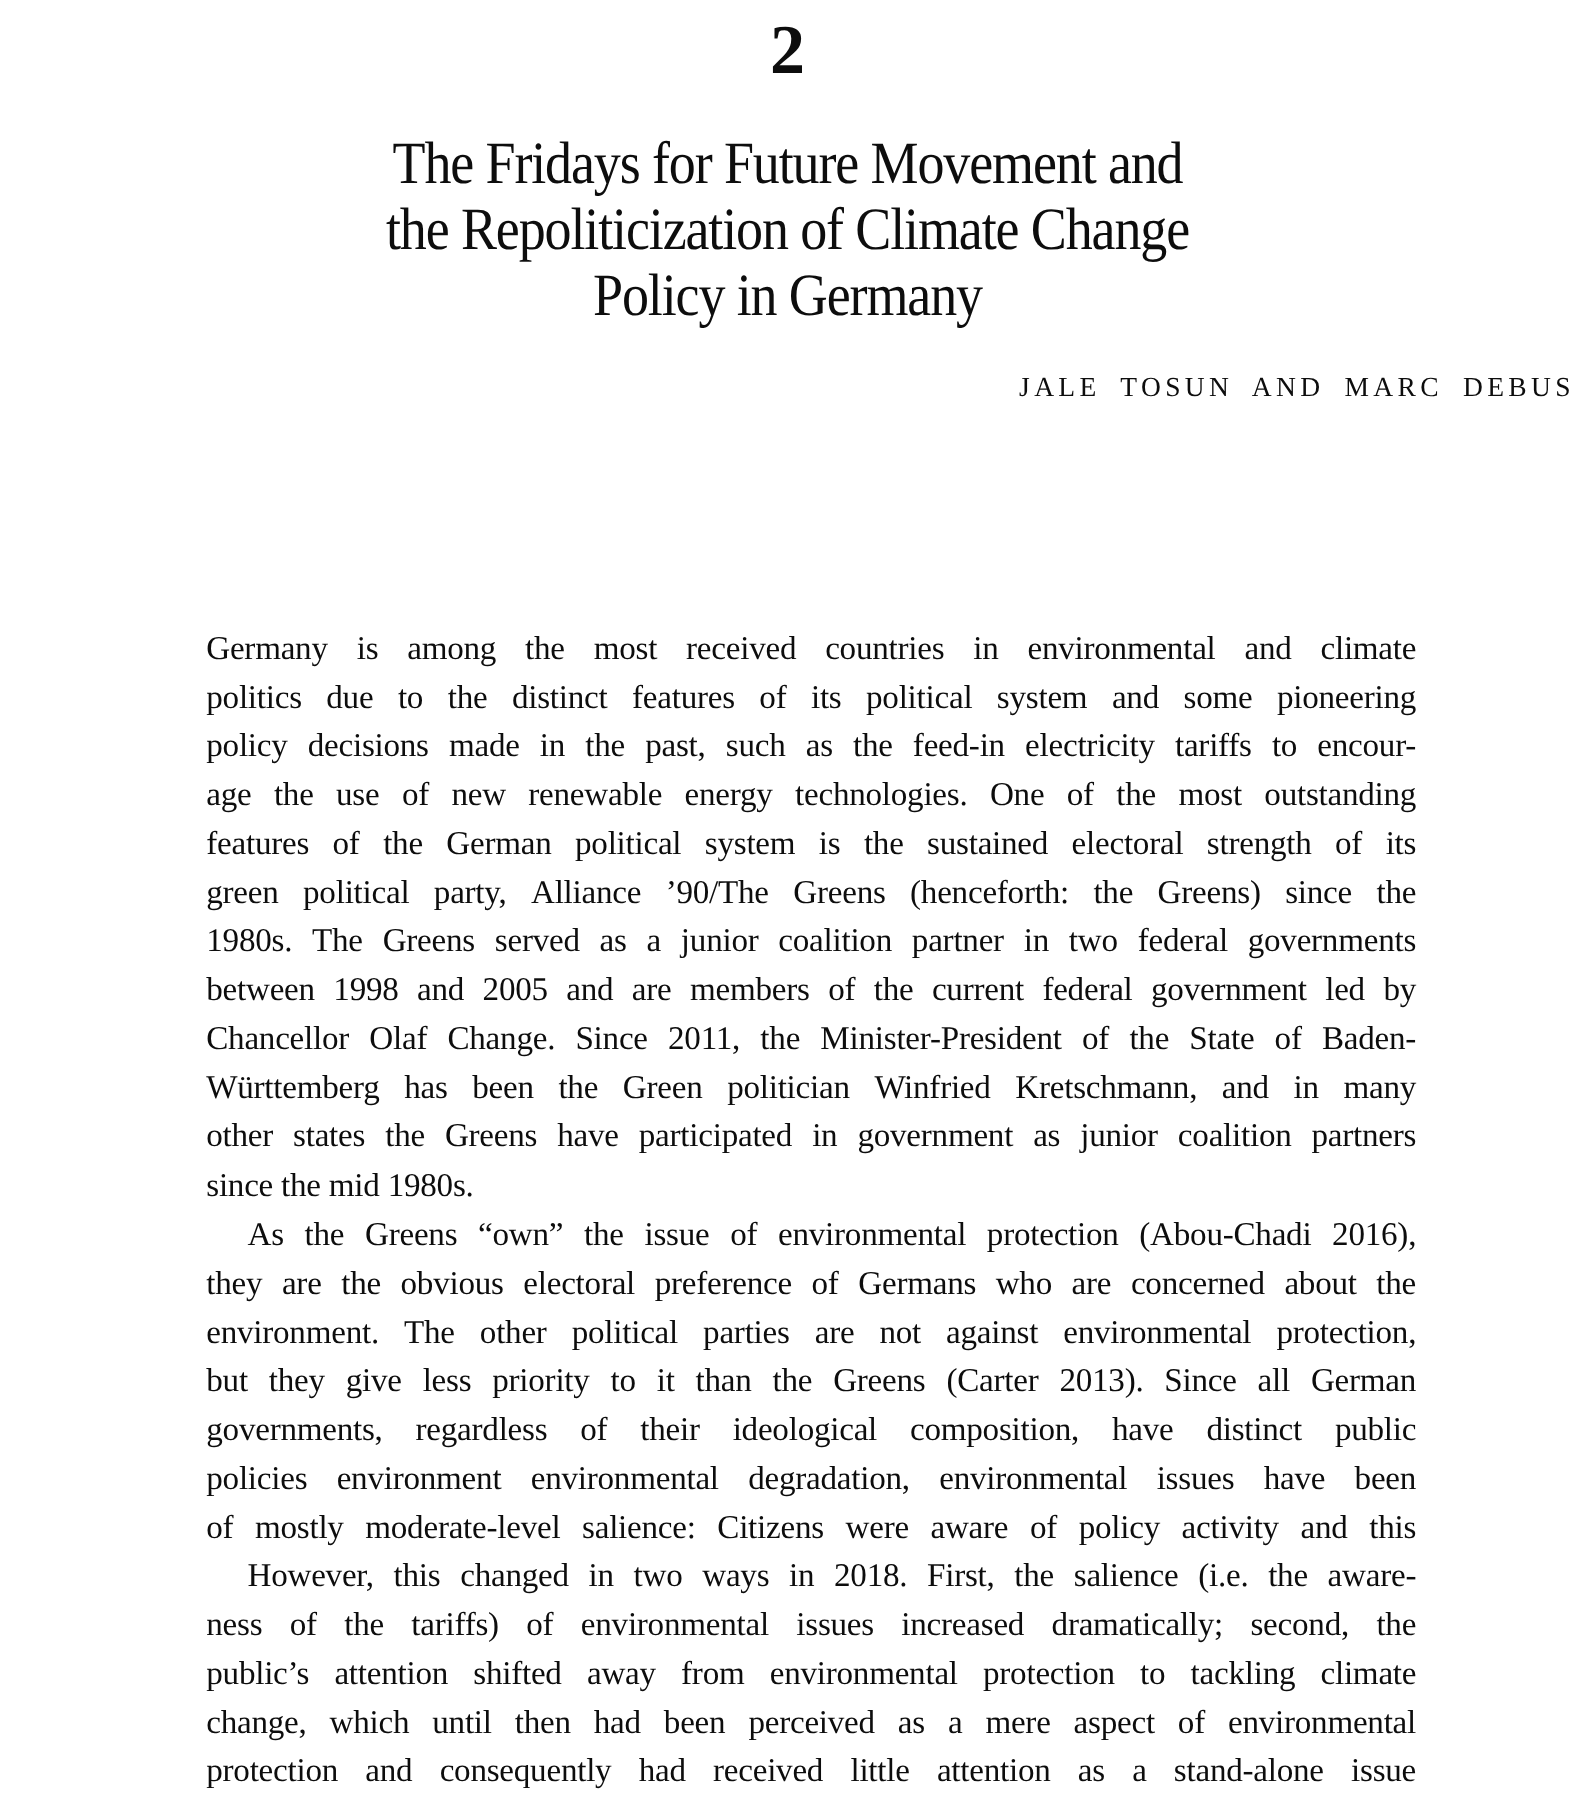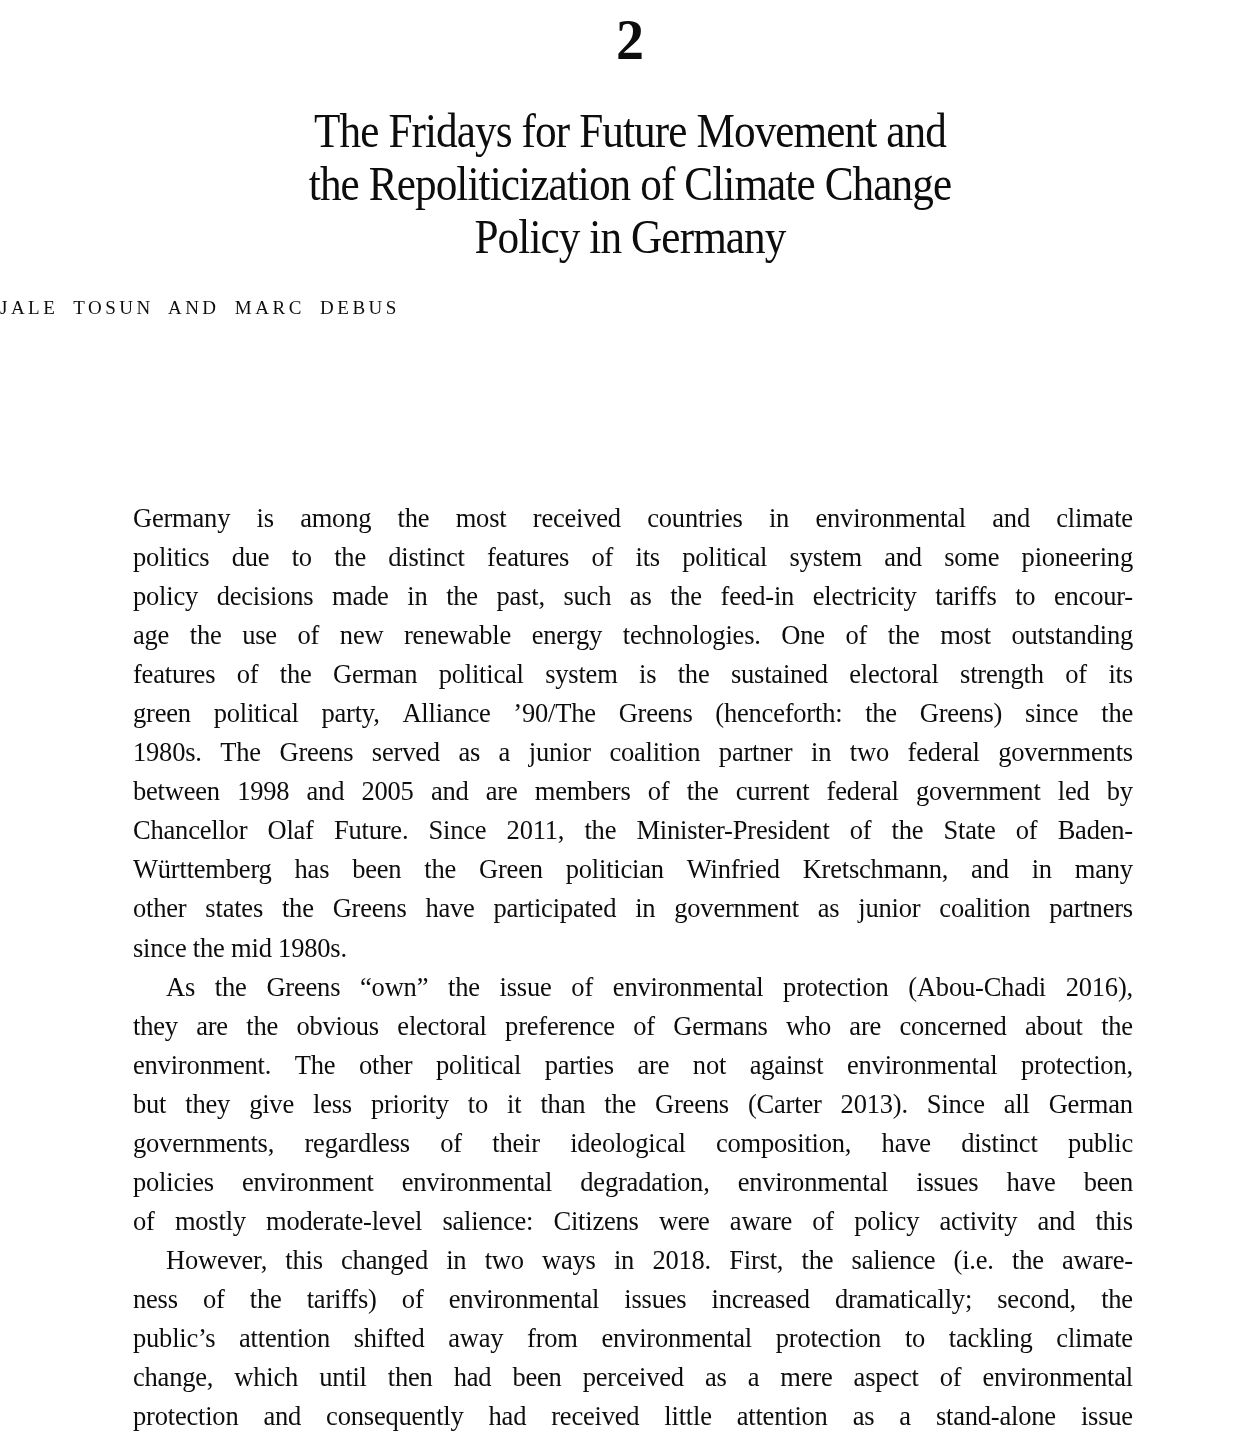--- a/index.html
+++ b/index.html
@@ -18,30 +18,31 @@
   }
   .chapter-title {
     position:absolute; top:104px; left:0; width:100%;
     text-align:center;
     font-size:48px; line-height:53px; letter-spacing:-1px;
     transform:scaleX(0.9); transform-origin:center top;
   }
   .title-line { height:53px; }
   .authors {
     position:absolute; top:297px; left:0; width:100%;
-    text-align:left;
-    font-size:19px; letter-spacing:3.5px; word-spacing:7px; line-height:1.2;
+    text-align:right;
+    font-size:22px; letter-spacing:3.5px; word-spacing:7px; line-height:1.2;
   }
   .body-text {
     position:absolute; top:499px; left:133px; width:1000px;
     font-size:26.5px; letter-spacing:-0.2px;
   }
   .body-line {
     height:39.05px; line-height:39.05px;
     white-space:nowrap;
+    margin-left:32px;
   }
   .body-line.jl {
     display:flex; justify-content:space-between; align-items:baseline;
   }
   .body-line.indent { padding-left:33px; }
 </style>
 </head>
 <body>
 
 <div class="page">
@@ -170,21 +171,21 @@
         <span>the</span>
         <span>current</span>
         <span>federal</span>
         <span>government</span>
         <span>led</span>
         <span>by</span>
       </div>
       <div class="body-line jl">
         <span>Chancellor</span>
         <span>Olaf</span>
-        <span>Future.</span>
+        <span>Change.</span>
         <span>Since</span>
         <span>2011,</span>
         <span>the</span>
         <span>Minister-President</span>
         <span>of</span>
         <span>the</span>
         <span>State</span>
         <span>of</span>
         <span>Baden-</span>
       </div>

